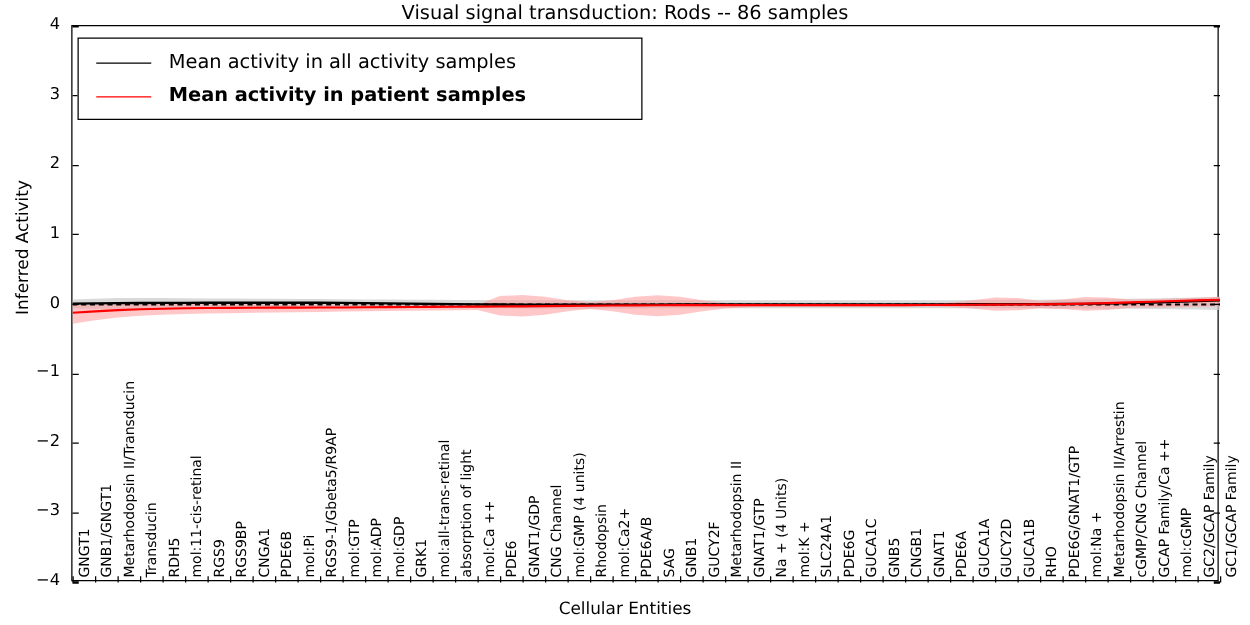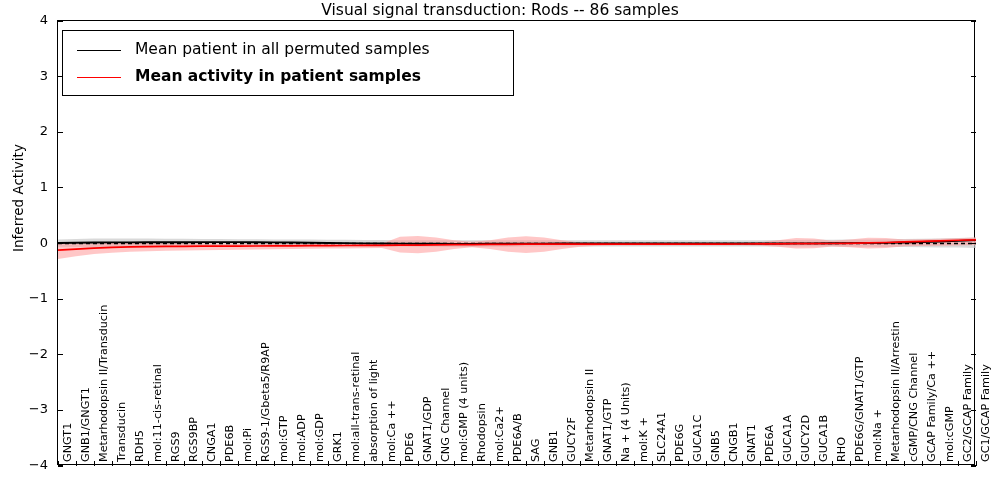--- a/index.html
+++ b/index.html
@@ -131,20 +131,21 @@
 </style>
 </head>
 <body>
 
 <div id="figure">
 
   <div class="fig-title">Visual signal transduction: Rods -- 86 samples</div>
 
   <div class="ylabel">Inferred Activity</div>
 
+  <div class="xlabel">Cellular Entities</div>
 
   <div id="ytick-labels">
       <div class="ytick-label" style="left: 2px; top: 13px;">4</div>
       <div class="ytick-label" style="left: 2px; top: 68.625px;">3</div>
       <div class="ytick-label" style="left: 2px; top: 124.25px;">2</div>
       <div class="ytick-label" style="left: 2px; top: 179.875px;">1</div>
       <div class="ytick-label" style="left: 2px; top: 235.5px;">0</div>
       <div class="ytick-label" style="left: 2px; top: 291.125px;">−1</div>
       <div class="ytick-label" style="left: 2px; top: 346.75px;">−2</div>
       <div class="ytick-label" style="left: 2px; top: 402.375px;">−3</div>
@@ -289,21 +290,21 @@
         <div class="xtick-mark" style="left: 863.5px; top: 440px;"></div>
         <div class="xtick-mark" style="left: 881.5px; top: 440px;"></div>
         <div class="xtick-mark" style="left: 899.5px; top: 440px;"></div>
         <div class="xtick-mark" style="left: 917.5px; top: 440px;"></div>
       </div>
   </div>
 
   <div class="legend-box">
     <div class="legend-row" style="top:8px;">
       <div class="legend-line" style="border-top-color:#000000;"></div>
-      <div class="legend-text">Mean patient in all permuted samples</div>
+      <div class="legend-text">Mean activity in all activity samples</div>
     </div>
     <div class="legend-row" style="top:35px;font-weight:bold;">
       <div class="legend-line" style="border-top-color:#ff0000;"></div>
       <div class="legend-text">Mean activity in patient samples</div>
     </div>
   </div>
 
 </div>
 
 </body></html>

